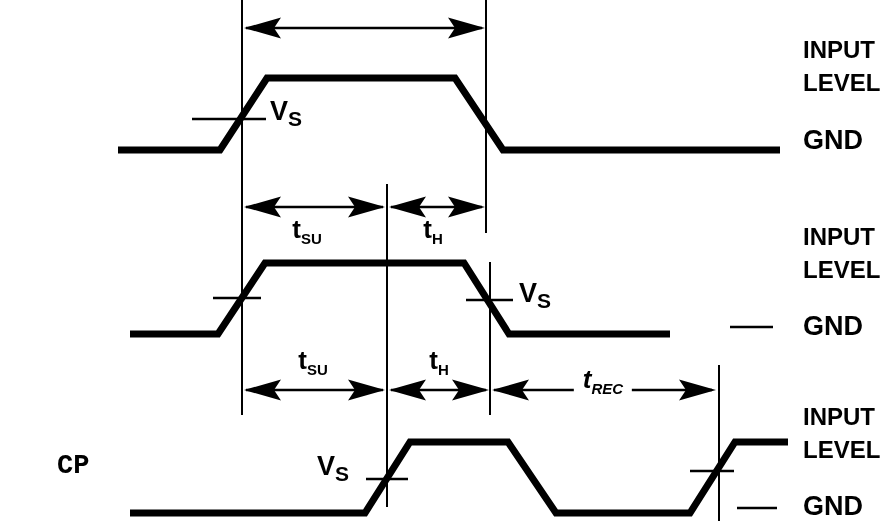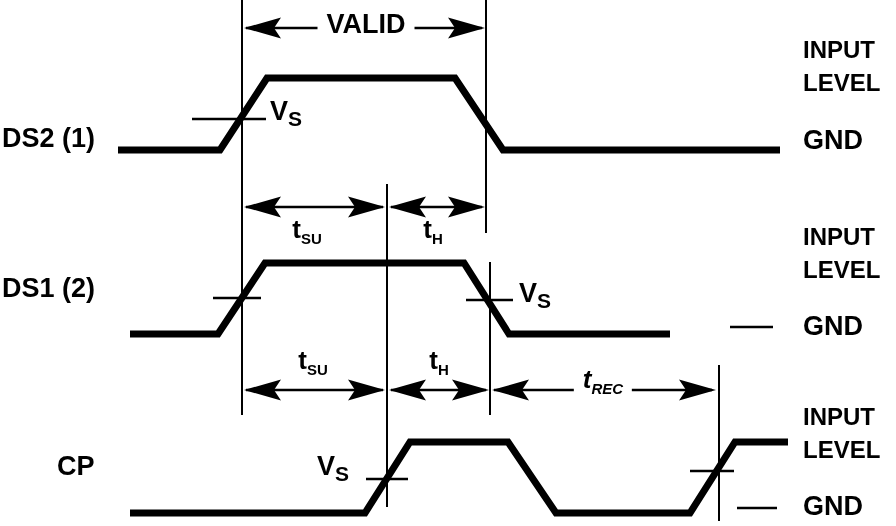--- a/index.html
+++ b/index.html
@@ -80,25 +80,22 @@
       <polygon points="485,207 448,196.5 455,207 448,217.5"></polygon>
       <polygon points="244,390 281,379.5 274,390 281,400.5"></polygon>
       <polygon points="385,390 348,379.5 355,390 348,400.5"></polygon>
       <polygon points="389,390 426,379.5 419,390 426,400.5"></polygon>
       <polygon points="489,390 452,379.5 459,390 452,400.5"></polygon>
       <polygon points="492,390 529,379.5 522,390 529,400.5"></polygon>
       <polygon points="716,390 679,379.5 686,390 679,400.5"></polygon>
     </g>
   </svg>
 
-  <div class="lbl f27" style="left:2px;top:125px;">DS2 (1)</div>
-  <div class="lbl f27" style="left:2px;top:275px;">DS1 (2)</div>
-  <div class="lbl f27" style="left:57px;top:453px;">CP</div>
+  <div class="lbl f27" style="left:57px;top:453px;font-family:Liberation Mono, monospace;">CP</div>
 
-  <div class="lbl f27 center whitebg" style="left:366px;top:11px;">VALID</div>
 
   <div class="lbl" style="left:270px;top:98px;"><span class="f27">V</span><span class="vsub">S</span></div>
   <div class="lbl" style="left:519px;top:280px;"><span class="f27">V</span><span class="vsub">S</span></div>
   <div class="lbl" style="left:317px;top:453px;"><span class="f27">V</span><span class="vsub">S</span></div>
 
   <div class="lbl center" style="left:307px;top:216px;"><span class="tbase">t</span><span class="sub">SU</span></div>
   <div class="lbl center" style="left:433px;top:216px;"><span class="tbase">t</span><span class="sub">H</span></div>
 
   <div class="lbl center" style="left:313px;top:347px;"><span class="tbase">t</span><span class="sub">SU</span></div>
   <div class="lbl center" style="left:439px;top:347px;"><span class="tbase">t</span><span class="sub">H</span></div>

